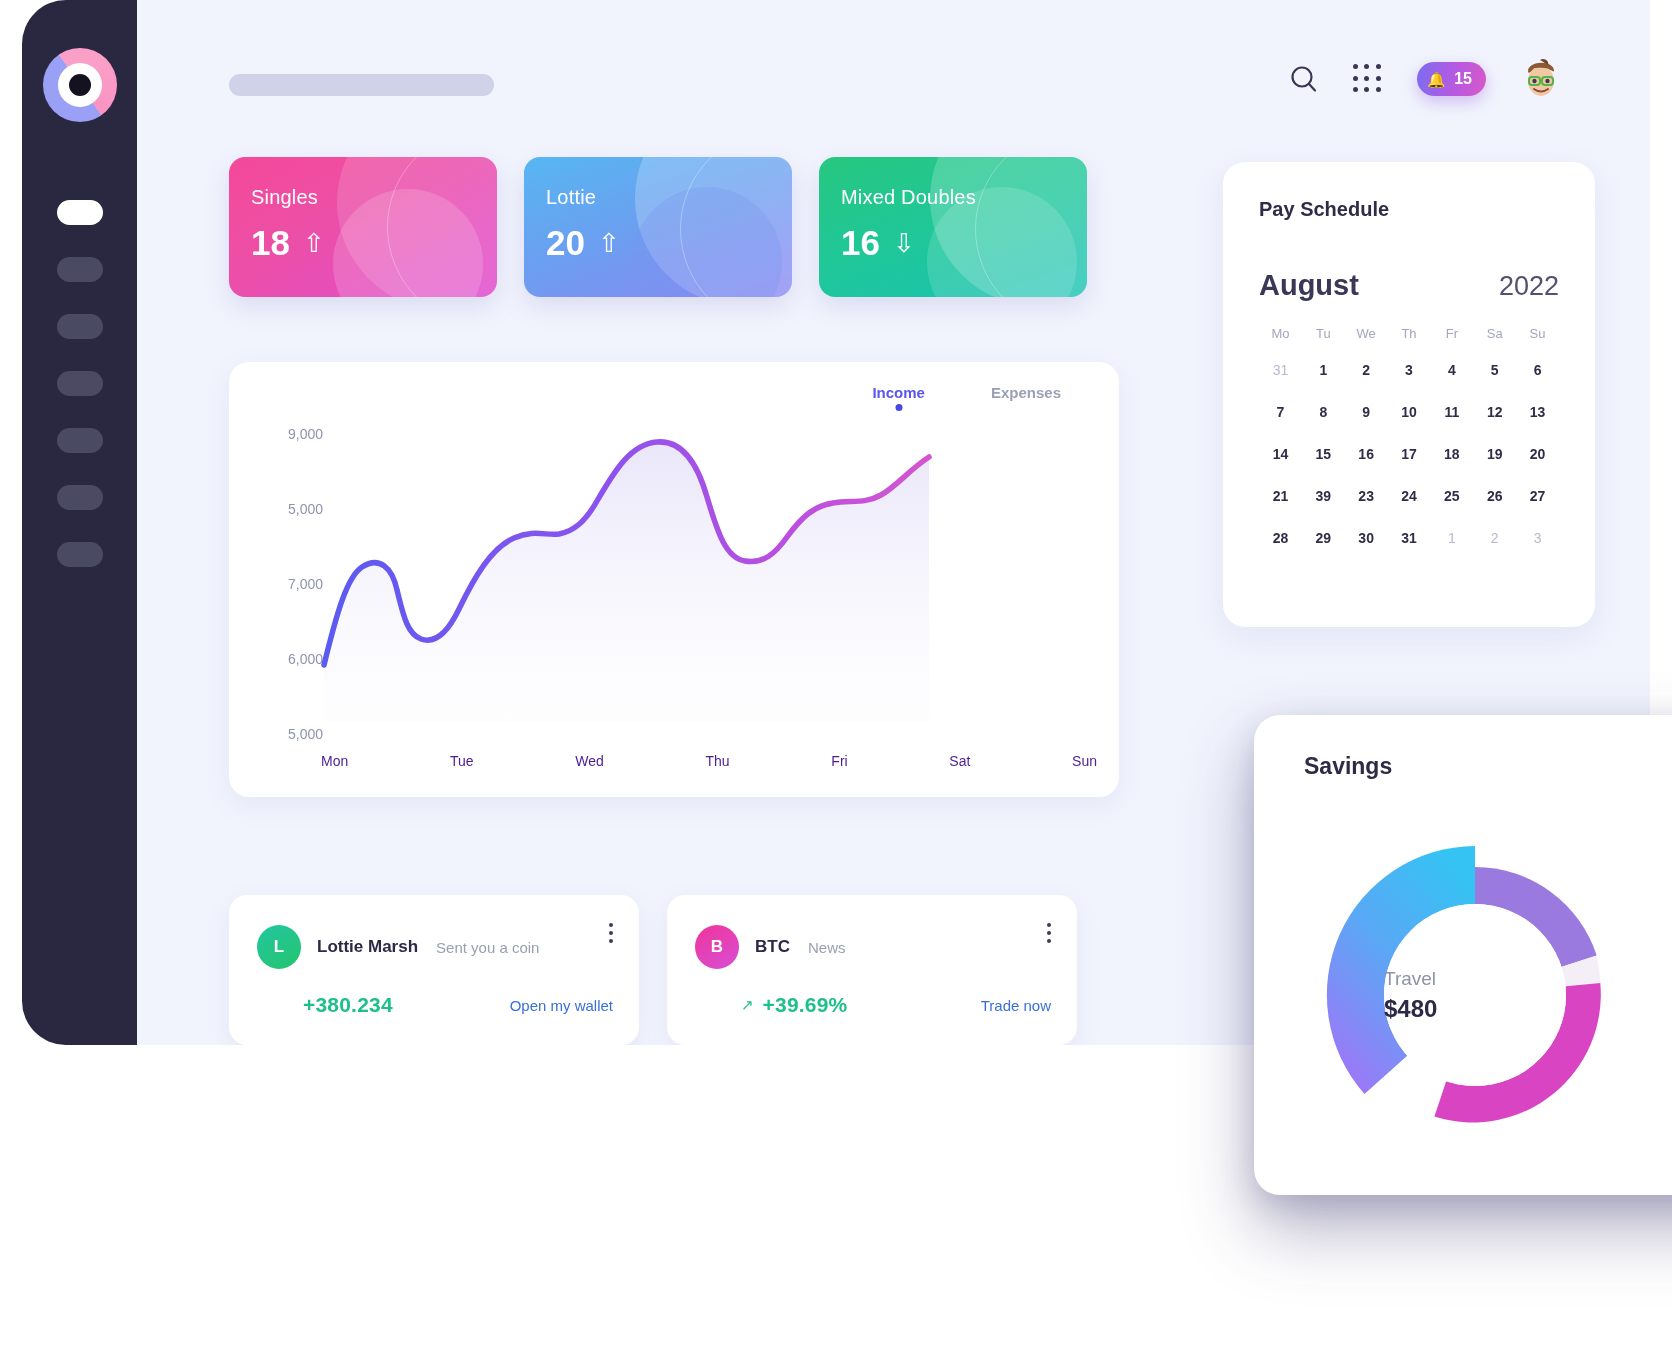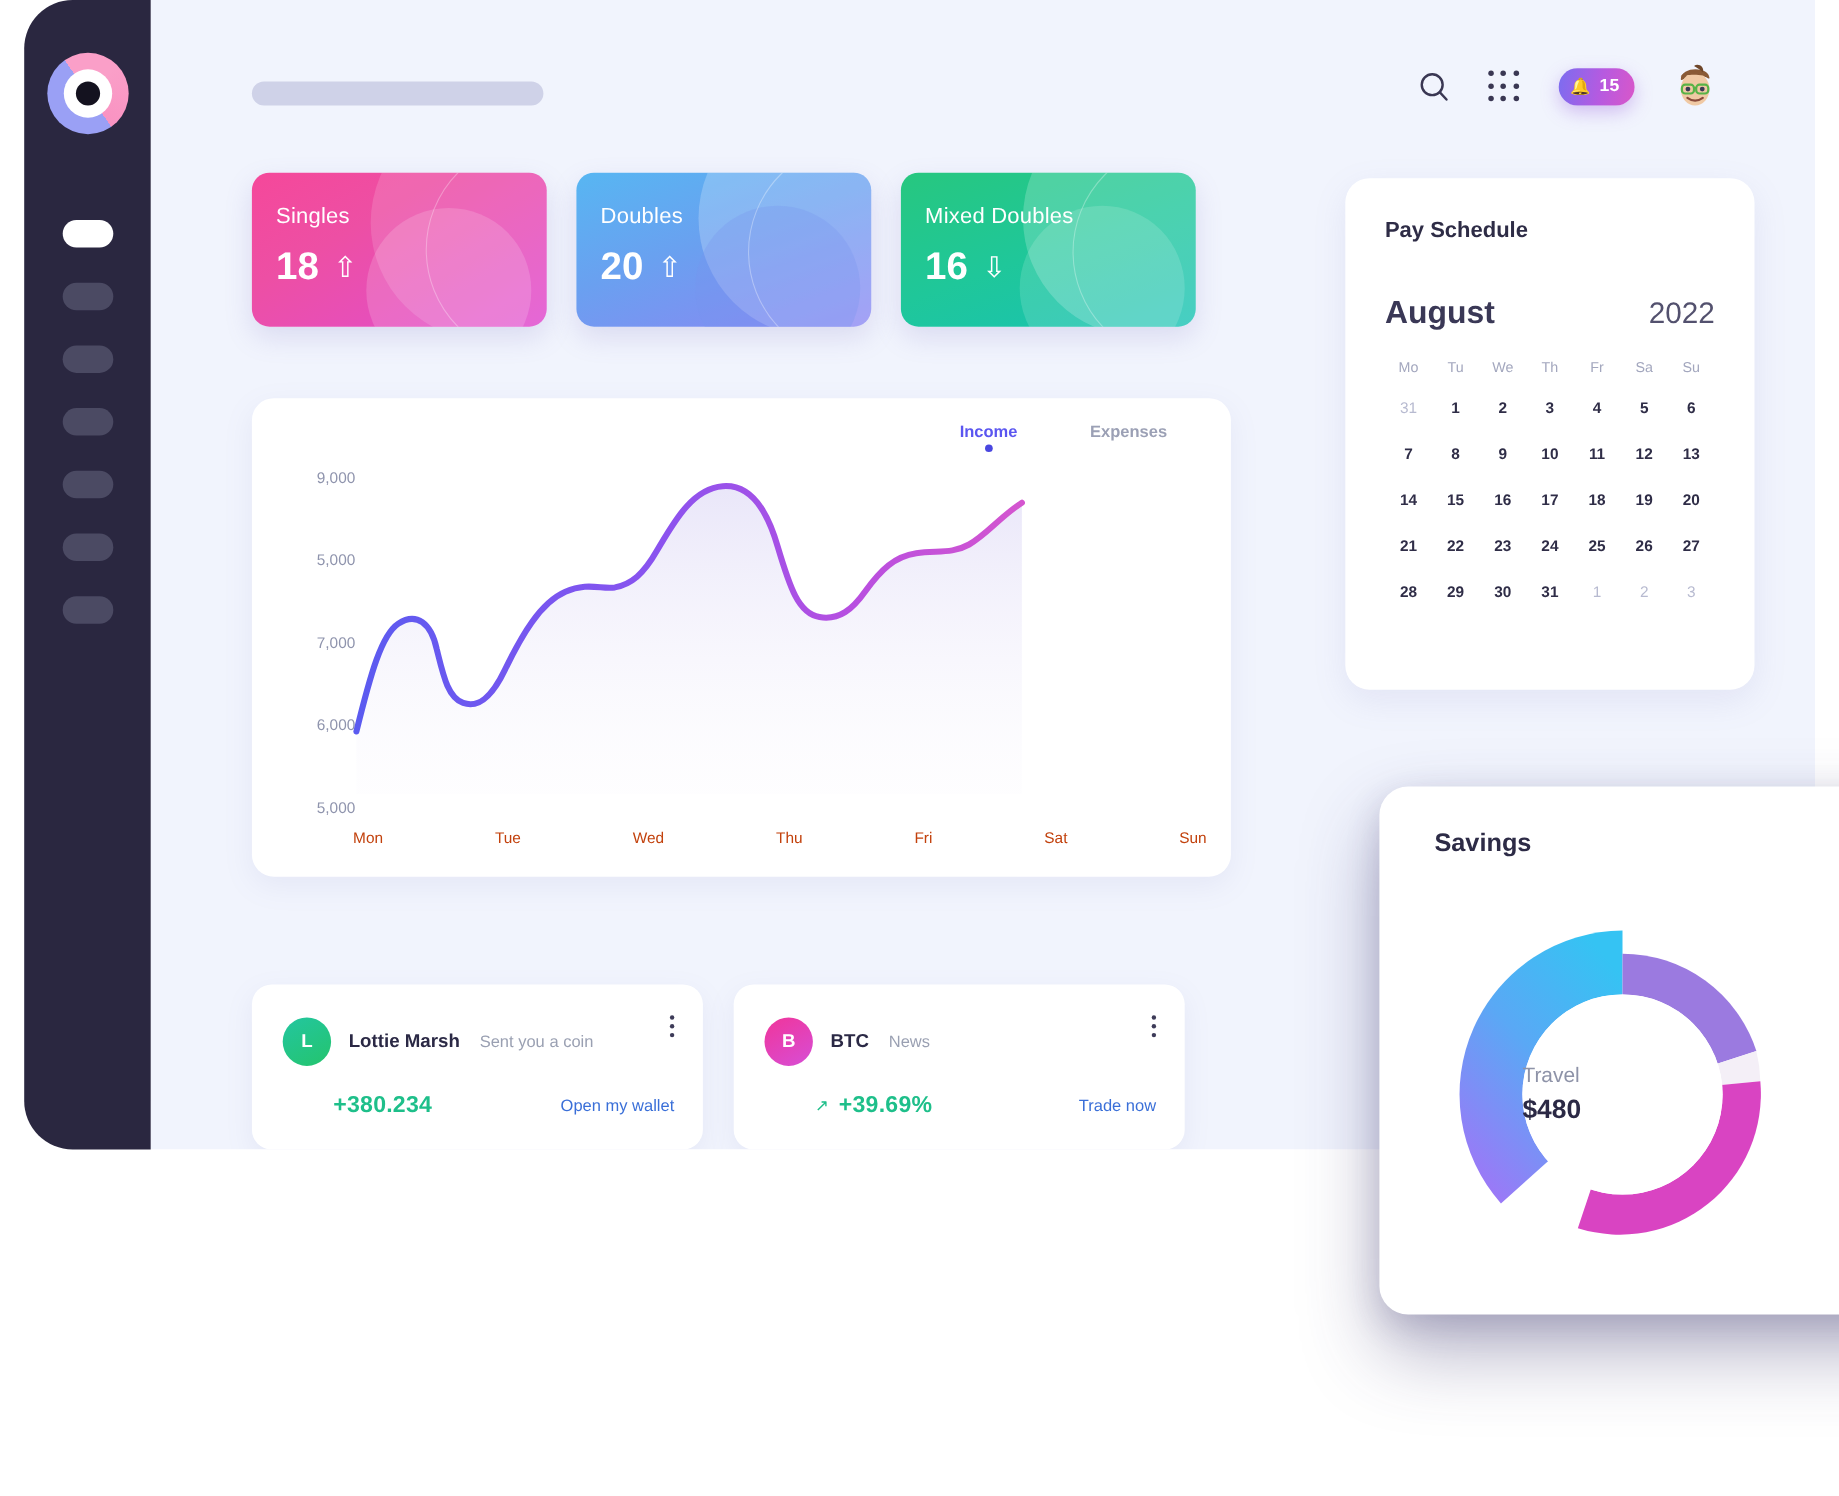--- a/index.html
+++ b/index.html
@@ -262,21 +262,21 @@
     white-space: nowrap;
   }
   .xlabels {
     position: absolute;
     left: 92px;
     right: 22px;
     bottom: 28px;
     display: flex;
     justify-content: space-between;
   }
-  .xlabel { font-size: 14px; color: #c2410c; }
+  .xlabel { font-size: 14px; color: #4c1d95; }
 
   
   .pay-card {
     position: absolute;
     left: 1086px;
     top: 162px;
     width: 372px;
     height: 465px;
     background: #ffffff;
     border-radius: 22px;
@@ -498,21 +498,21 @@
               <span class="value">18</span>
               <span class="trend">⇧</span>
             </div>
           </div>
           <div class="stat-card sc-blue">
             <div class="deco">
               <span class="c1"></span>
               <span class="c2"></span>
               <span class="c3"></span>
             </div>
-            <div class="label">Doubles</div>
+            <div class="label">Lottie</div>
             <div class="valrow">
               <span class="value">20</span>
               <span class="trend">⇧</span>
             </div>
           </div>
           <div class="stat-card sc-green">
             <div class="deco">
               <span class="c1"></span>
               <span class="c2"></span>
               <span class="c3"></span>
@@ -609,21 +609,21 @@
             <div class="cal-day">12</div>
             <div class="cal-day">13</div>
             <div class="cal-day">14</div>
             <div class="cal-day">15</div>
             <div class="cal-day">16</div>
             <div class="cal-day">17</div>
             <div class="cal-day">18</div>
             <div class="cal-day">19</div>
             <div class="cal-day">20</div>
             <div class="cal-day">21</div>
-            <div class="cal-day">22</div>
+            <div class="cal-day">39</div>
             <div class="cal-day">23</div>
             <div class="cal-day">24</div>
             <div class="cal-day">25</div>
             <div class="cal-day">26</div>
             <div class="cal-day">27</div>
             <div class="cal-day">28</div>
             <div class="cal-day">29</div>
             <div class="cal-day">30</div>
             <div class="cal-day">31</div>
             <div class="cal-day muted">1</div>

